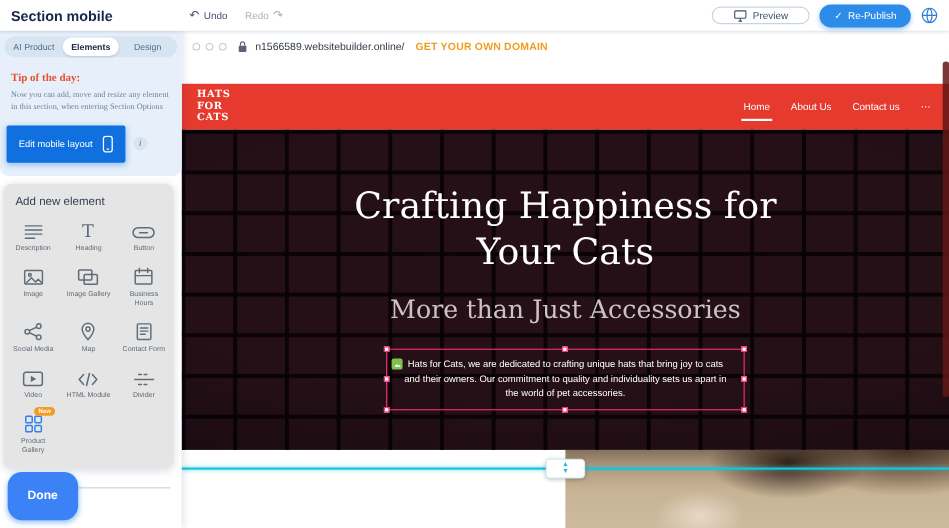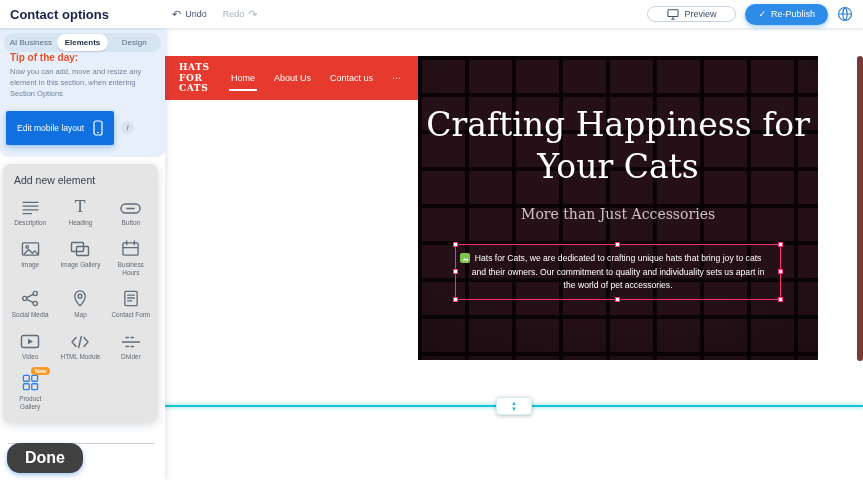--- a/index.html
+++ b/index.html
@@ -27,54 +27,54 @@
   .globe-btn { background:none; border:none; cursor:pointer; display:flex; }
 
   
   .sidebar { position:absolute; left:0; top:28px; width:165px; bottom:0; background:#fff;
              z-index:20; box-shadow:2px 0 6px rgba(20,40,80,.12); }
   .panel-top { background:#e7f0fa; padding:5px 4px 10px; border-radius:0 0 8px 8px; }
   .tabs { display:flex; background:#d7e5f2; border-radius:10px; padding:1px; }
   .tab { flex:1; text-align:center; font-size:8px; color:#5a6b82; padding:4px 0; border-radius:9px;
          cursor:pointer; }
   .tab.active { background:#fff; color:#1c2b45; font-weight:bold; box-shadow:0 1px 2px rgba(0,0,0,.12); }
-  .tip { padding:0 6px 2px; }
+  .tip { padding:14px 6px 2px;font-family:Liberation Serif, serif; }
   .tip-title { font-size:10px; font-weight:bold; color:#e4532b; }
   .tip-body { margin-top:4px; font-size:7.5px; line-height:1.45; color:#70819a; }
   .mobile-row { display:flex; align-items:center; gap:7px; margin:9px 2px 2px; }
   .btn-mobile { background:#1070e0; border:none; color:#fff; border-radius:2px; cursor:pointer;
                 display:flex; align-items:center; gap:9px; padding:9px 11px; font-size:8.5px;
                 font-family:inherit; box-shadow:0 2px 6px rgba(16,112,224,.4); }
   .info { width:13px; height:13px; border-radius:50%; background:#d8e4f0; color:#8296ad;
           font-size:8px; font-weight:bold; font-style:italic; display:flex; align-items:center;
           justify-content:center; cursor:pointer; }
   .card { margin:7px 7px 0 3px; background:#e5e5e5; border-radius:8px; padding:10px 2px 12px;
           box-shadow:0 2px 8px rgba(40,70,110,.18); }
   .card-title { font-size:10.5px; color:#333f4e; margin:0 0 10px 9px; }
   .grid { display:grid; grid-template-columns:1fr 1fr 1fr; row-gap:11px; }
   .cell { display:flex; flex-direction:column; align-items:center; gap:4px; cursor:pointer; position:relative; }
   .g-icon { height:19px; display:flex; align-items:flex-end; justify-content:center; }
   .g-label { font-size:6.4px; color:#5f6a76; text-align:center; line-height:1.25; max-width:44px; }
   .badge { position:absolute; top:-5px; right:5px; background:#f59a23; color:#fff; font-size:5.5px;
            font-weight:bold; padding:1px 4px; border-radius:6px; }
   .sep { position:absolute; left:8px; right:10px; bottom:36px; height:1px; background:#c8cfd8; }
-  .btn-done { position:absolute; left:7px; bottom:7px; background:#404040; border:none; color:#fff;
-              border-radius:13px; font-size:16px; font-weight:bold; padding:6px 18px; cursor:pointer;
+  .btn-done { position:absolute; left:7px; bottom:7px; background:#3b82f6; border:none; color:#fff;
+              border-radius:13px; font-size:11px; font-weight:bold; padding:16px 18px; cursor:pointer;
               font-family:inherit; box-shadow:0 2px 5px rgba(16,112,224,.4); }
 
   
   .main { position:absolute; left:165px; top:28px; right:0; bottom:0; background:#fff; }
   .browserbar { height:28px; display:flex; align-items:center; gap:5px; padding:0 10px; background:#fff; }
   .dot { width:7px; height:7px; border-radius:50%; border:1px solid #c4cad2; }
   .lock { margin-left:5px; display:flex; }
   .url { font-size:9.5px; color:#2f3a46; margin-left:2px; }
   .cta { font-size:9.5px; font-weight:bold; color:#f09d1f; margin-left:5px; letter-spacing:.2px; cursor:pointer; }
 
   .viewport { position:absolute; left:0; right:0; top:28px; bottom:0; }
-  .page { position:absolute; inset:0; display:flex; flex-direction:row; overflow:hidden; }
+  .page { position:absolute; inset:0; display:flex; flex-direction:column; overflow:hidden;margin-top:20px; }
 
   
   .site-header { height:44px; background:#e63a2e; display:flex; align-items:center;
                  justify-content:space-between; padding:0 17px 0 14px; }
   .logo { width:52px; font-family:"DejaVu Serif", serif; font-size:9px; font-weight:bold; color:#fff;
           line-height:1.2; letter-spacing:.6px; text-transform:uppercase; }
   .site-nav { display:flex; align-items:center; gap:19px; font-size:9px; color:#fff; }
   .nav-item { position:relative; padding:4px 0; cursor:pointer; }
   .nav-item.active::after { content:""; position:absolute; left:-2px; right:-2px; bottom:-4px;
                             height:2px; background:#fff; }
@@ -82,21 +82,21 @@
   
   .hero { height:304px; position:relative; overflow:hidden; text-align:center;
           background-color:#261018;
           background-image:
             radial-gradient(120% 95% at 50% 40%, rgba(0,0,0,0) 45%, rgba(0,0,0,.5) 100%),
             linear-gradient(rgba(8,2,4,.9) 4px, transparent 4px),
             linear-gradient(90deg, rgba(8,2,4,.9) 4px, transparent 4px);
           background-size:auto, 47px 37px, 47px 37px; }
   .hero-title { margin:48px auto 0; width:400px; font-family:"DejaVu Serif", serif; font-size:33px;
                 font-weight:normal; color:#fff; line-height:1.28; }
-  .hero-sub { margin-top:18px; font-family:"DejaVu Serif", serif; font-size:14px; color:#cdc2c6; }
+  .hero-sub { margin-top:18px; font-family:"DejaVu Serif", serif; font-size:23px; color:#cdc2c6; }
   .text-box { margin:22px auto 0; width:326px; padding:7px 12px; border:1px solid #ff2e79; position:relative; }
   .text-box p { font-size:8.6px; line-height:1.55; color:#fff; }
   .img-chip { position:absolute; left:4px; top:8px; width:10px; height:10px; background:#7ec24d;
               border-radius:2px; display:flex; align-items:center; justify-content:center; }
   .h { position:absolute; width:5px; height:5px; background:#fff; border:1px solid #ff2e79; }
   .h.tl{left:-3px;top:-3px} .h.t{left:50%;margin-left:-3px;top:-3px} .h.tr{right:-3px;top:-3px}
   .h.l{left:-3px;top:50%;margin-top:-3px} .h.r{right:-3px;top:50%;margin-top:-3px}
   .h.bl{left:-3px;bottom:-3px} .h.b{left:50%;margin-left:-3px;bottom:-3px} .h.br{right:-3px;bottom:-3px}
 
   
@@ -124,21 +124,21 @@
                   background:rgba(96,22,20,.85); border-radius:3px; cursor:grab; }
 
   svg { display:block; }
 </style>
 </head>
 <body>
 
 <div class="app">
 
   <header class="topbar">
-    <div class="tb-title">Contact options</div>
+    <div class="tb-title">Section mobile</div>
     <div class="hist">
       <button class="hist-btn">
         <span class="hicon">↶</span>
         <span>Undo</span>
       </button>
       <button class="hist-btn disabled">
         <span>Redo</span>
         <span class="hicon">↷</span>
       </button>
     </div>
@@ -163,21 +163,21 @@
               <path d="M8 1.5c3 2.5 3 10.5 0 13M8 1.5c-3 2.5-3 10.5 0 13M1.5 8h13"></path>
           </svg>
         </span>
       </button>
     </div>
   </header>
 
   <aside class="sidebar">
     <div class="panel-top">
       <div class="tabs">
-        <div class="tab">AI Business</div>
+        <div class="tab">AI Product</div>
         <div class="tab active">Elements</div>
         <div class="tab">Design</div>
       </div>
       <div class="tip">
         <div class="tip-title">Tip of the day:</div>
         <div class="tip-body">Now you can add, move and resize any element in this section, when entering Section Options</div>
       </div>
       <div class="mobile-row">
         <button class="btn-mobile">
           <span>Edit mobile layout</span>
@@ -332,20 +332,33 @@
 
       </div>
     </div>
 
     <div class="sep"></div>
     <button class="btn-done">Done</button>
   </aside>
 
   <main class="main">
 
+    <div class="browserbar">
+      <span class="dot"></span>
+      <span class="dot"></span>
+      <span class="dot"></span>
+      <span class="lock">
+        <svg width="9" height="11" viewBox="0 0 9 11" fill="none">
+          <rect x="1" y="4.5" width="7" height="5.8" rx="1" fill="#5a6472"></rect>
+          <path d="M2.6 4.5V3a1.9 1.9 0 013.8 0v1.5" stroke="#5a6472" stroke-width="1.1"></path>
+        </svg>
+      </span>
+      <span class="url">n1566589.websitebuilder.online/</span>
+      <span class="cta">GET YOUR OWN DOMAIN</span>
+    </div>
 
     <div class="viewport">
       <div class="page">
 
         <div class="site-header">
           <div class="logo">HATS FOR CATS</div>
           <nav class="site-nav">
             <span class="nav-item active">Home</span>
             <span class="nav-item">About Us</span>
             <span class="nav-item">Contact us</span>

